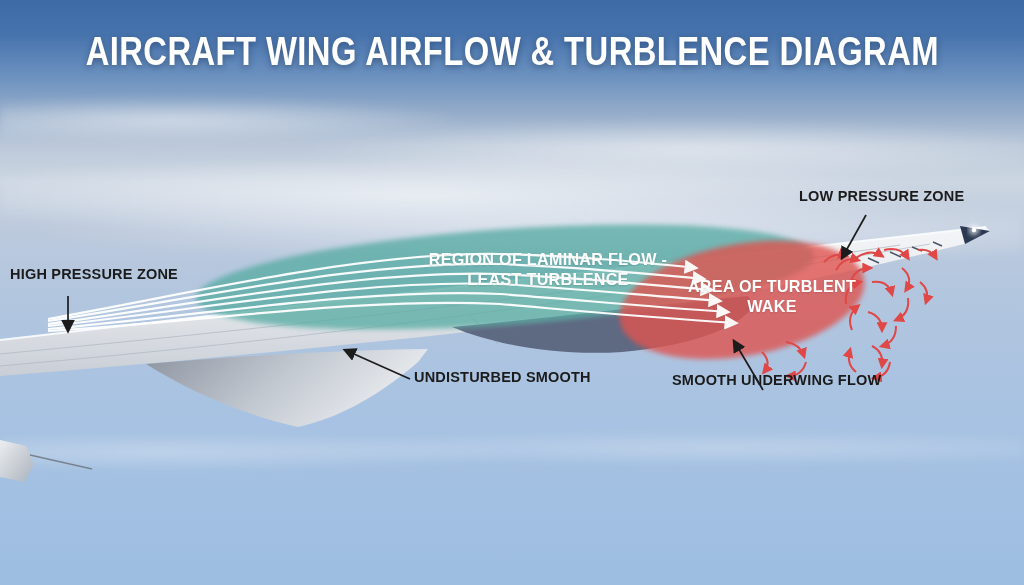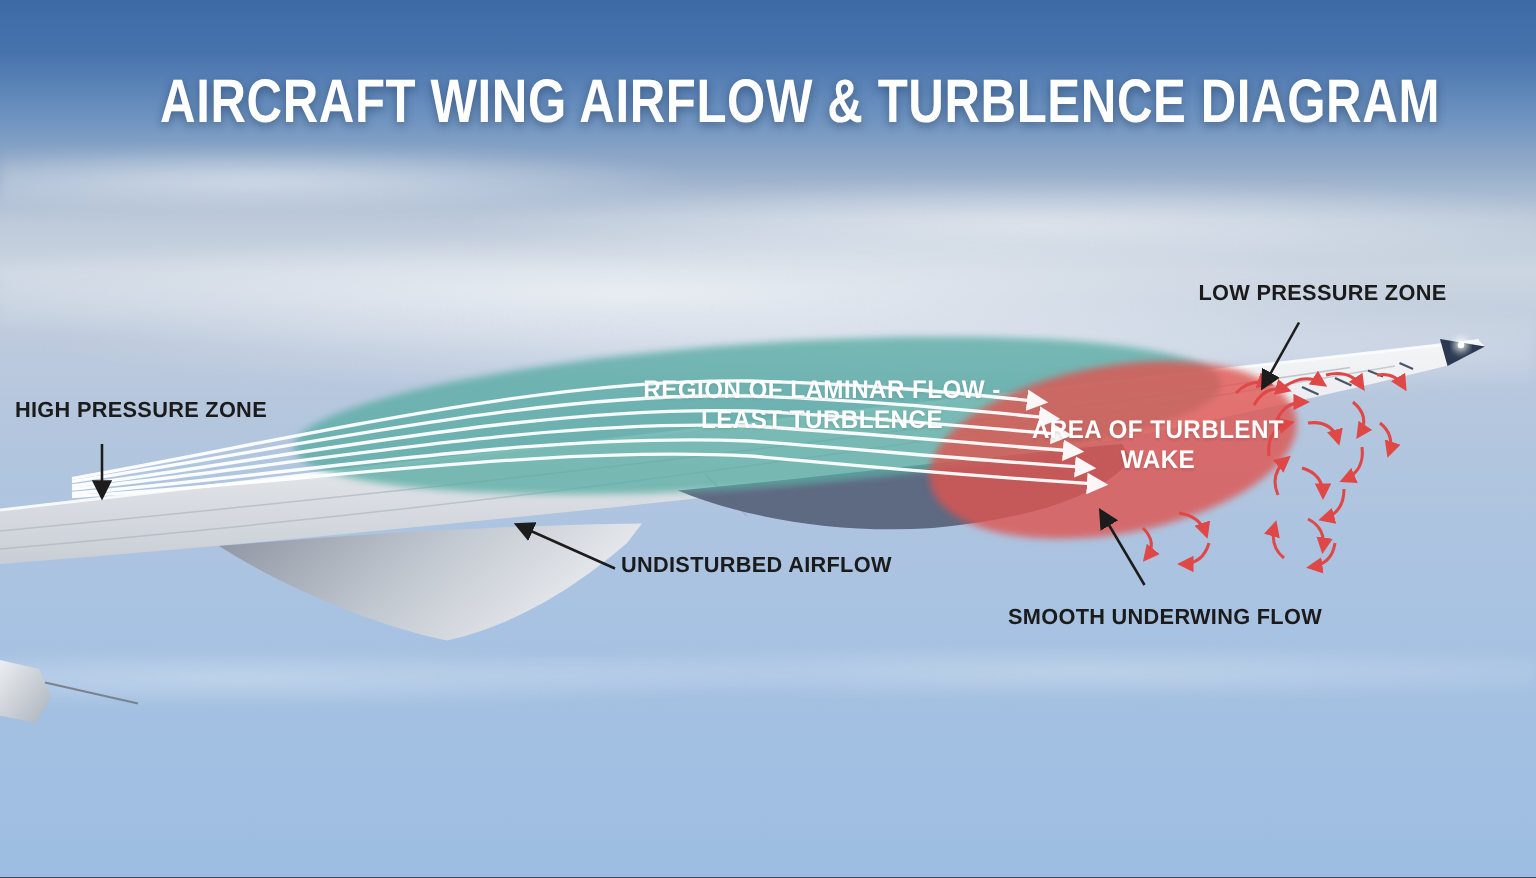--- a/index.html
+++ b/index.html
@@ -18,21 +18,21 @@
       radial-gradient(ellipse 560px 44px at 690px 150px, rgba(255,255,255,.48), rgba(255,255,255,0) 70%),
       radial-gradient(ellipse 720px 56px at 420px 196px, rgba(255,255,255,.62), rgba(255,255,255,0) 72%),
       radial-gradient(ellipse 820px 44px at 640px 232px, rgba(255,255,255,.45), rgba(255,255,255,0) 75%),
       radial-gradient(ellipse 500px 26px at 160px 452px, rgba(255,255,255,.30), rgba(255,255,255,0) 75%),
       radial-gradient(ellipse 640px 24px at 720px 448px, rgba(255,255,255,.28), rgba(255,255,255,0) 75%);
     filter:blur(4px);
   }
   svg.art{position:absolute;left:0;top:0;}
   .ttl{
     position:absolute;top:28px;left:0;width:100%;
-    display:flex;justify-content:flex-start;margin-top:16px;
+    display:flex;justify-content:center;
   }
   .ttl span{
     display:inline-block;color:#fff;font-weight:bold;font-size:41px;
     letter-spacing:.5px;white-space:nowrap;
     transform:scaleX(.80);transform-origin:center;
     text-shadow:0 2px 7px rgba(20,40,70,.45);
   }
   .lbl{
     position:absolute;color:#1b1b1b;font-weight:bold;font-size:14.5px;
     letter-spacing:.2px;white-space:nowrap;
@@ -171,17 +171,17 @@
   <div class="zone-label" style="left:348px;top:250px;width:400px;">
     <div>REGION OF LAMINAR FLOW -</div>
     <div>LEAST TURBLENCE</div>
   </div>
 
   <div class="zone-label" style="left:662px;top:277px;width:220px;">
     <div>AREA OF TURBLENT</div>
     <div>WAKE</div>
   </div>
 
-  <div class="lbl" style="left:414px;top:369px;">UNDISTURBED AIRFLOW</div>
+  <div class="lbl" style="left:414px;top:369px;">UNDISTURBED SMOOTH</div>
 
-  <div class="lbl" style="left:672px;top:404px;">SMOOTH UNDERWING FLOW</div>
+  <div class="lbl" style="left:672px;top:372px;">SMOOTH UNDERWING FLOW</div>
 
 </div>
 
 </body></html>

